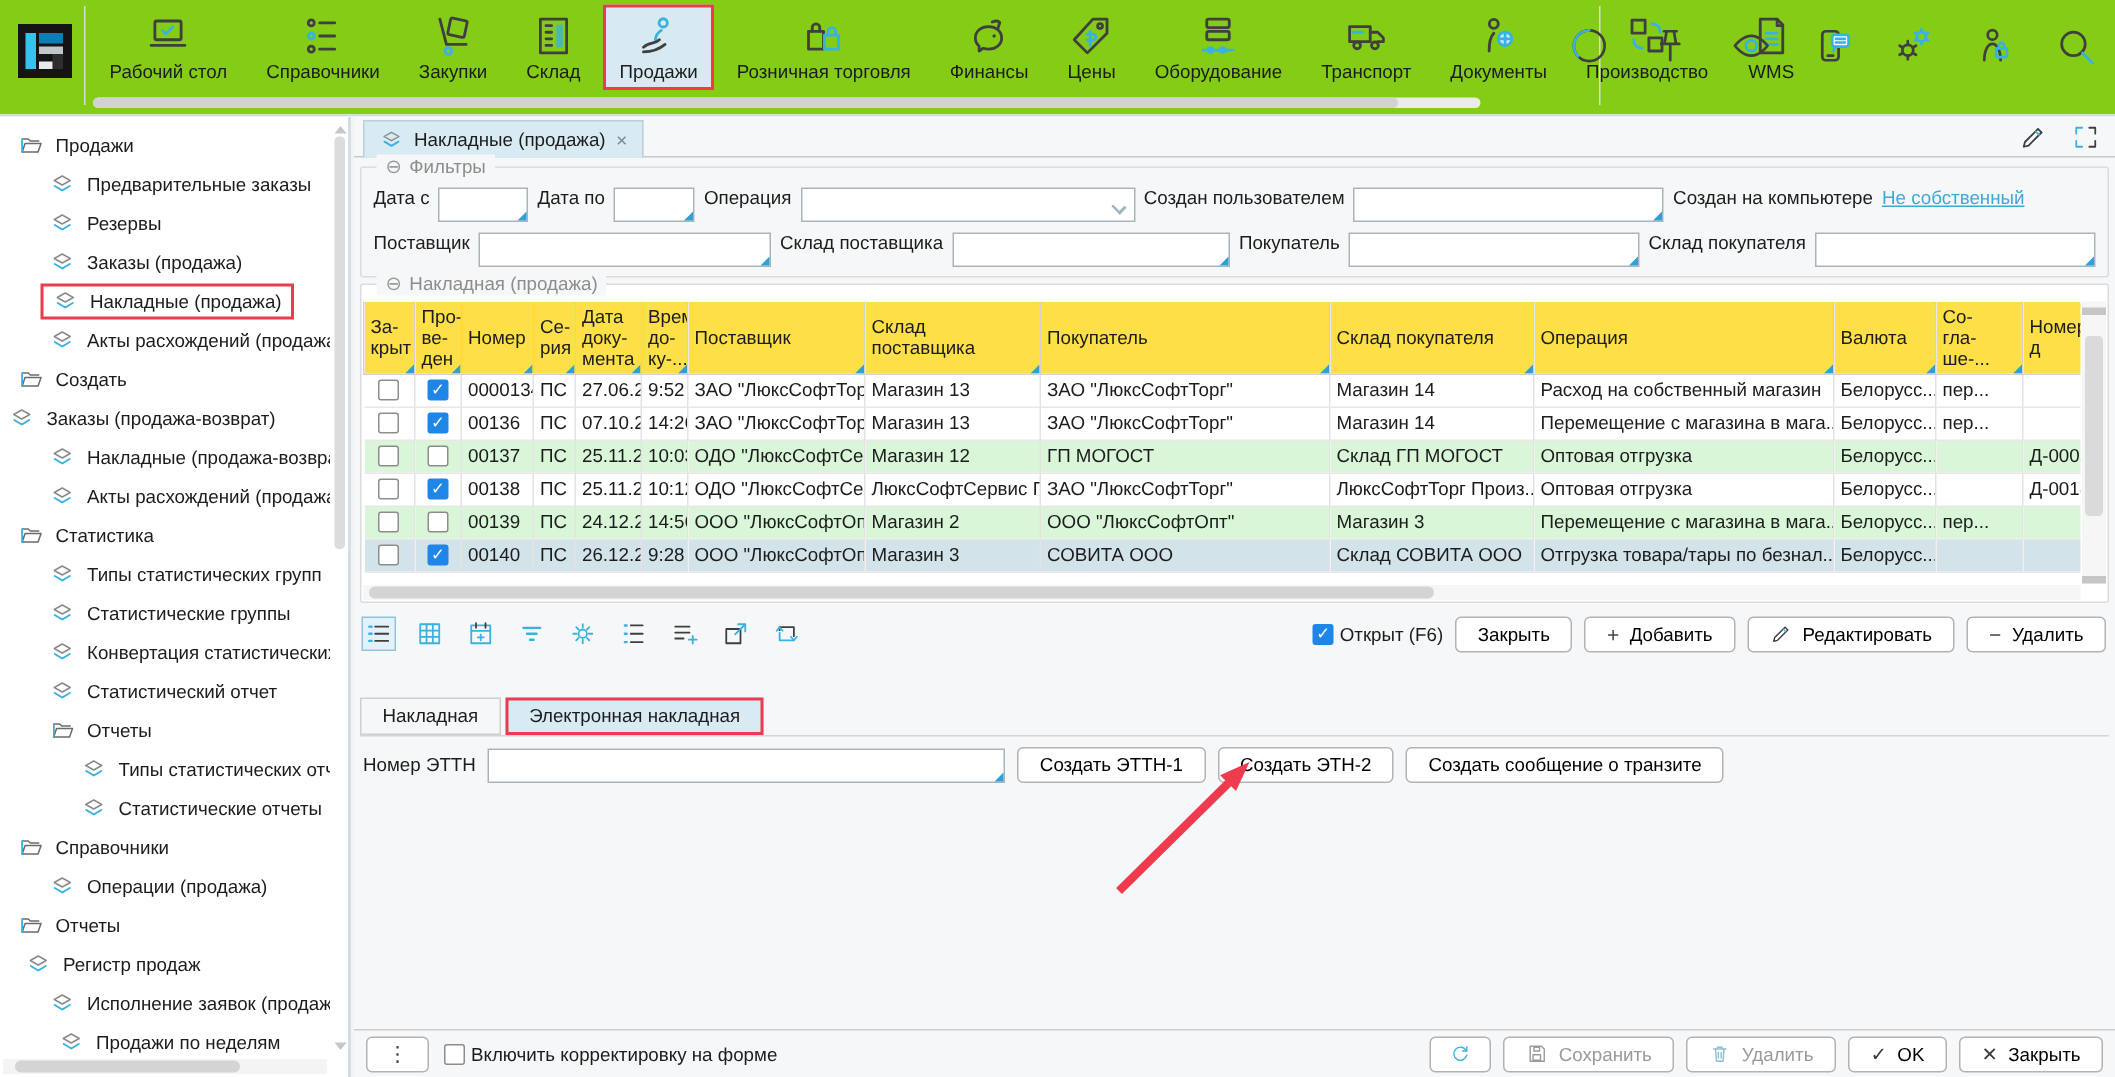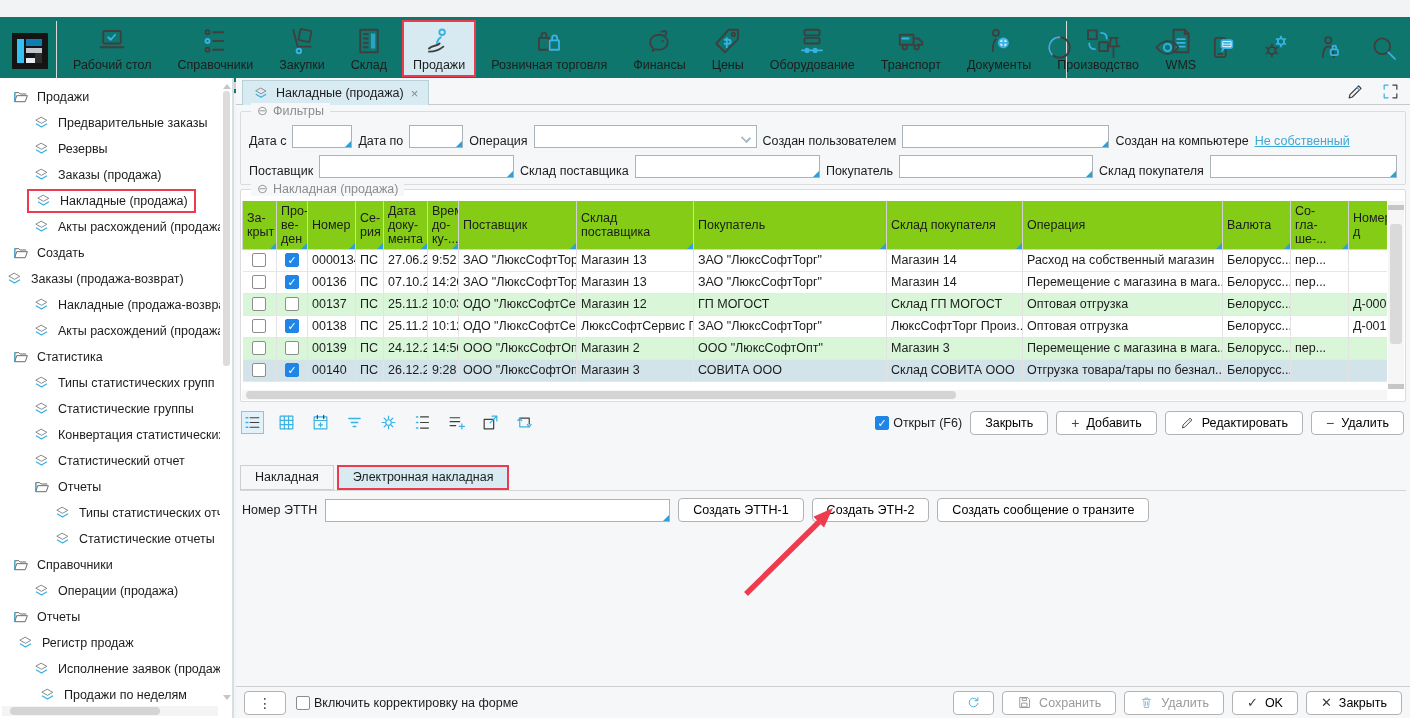--- a/index.html
+++ b/index.html
@@ -9,21 +9,21 @@
     --bd:#c9c9c9;
   }
   *{box-sizing:border-box; margin:0; padding:0;}
   html,body{width:1410px;height:718px;}
   body{
     position:relative; overflow:hidden;
     font-family:"Liberation Sans","DejaVu Sans",sans-serif;
     font-size:12.5px; color:#1c1c1c; background:#f2f3f4;
   }
   
-  .ribbon{position:absolute;left:0;top:17px;width:100%;height:77px;background:#0f766e;border-bottom:1px solid #dfdfdf;text-decoration:underline;}
+  .ribbon{position:absolute;left:0;top:0;width:100%;height:77px;background:#84cc16;border-bottom:1px solid #dfdfdf;text-decoration:underline;}
   .logo{position:absolute;left:12px;top:16px;width:36px;height:36px;}
   .ribbon-sep{position:absolute;top:4px;bottom:6px;width:1px;background:#d9d9d9;}
   .ribbon-items{position:absolute;left:62px;top:3px;display:flex;gap:4px;align-items:flex-start;}
   .ribbon-item{display:flex;flex-direction:column;align-items:center;gap:2px;padding:4px 9px 3px;cursor:pointer;border:2px solid transparent;}
   .ribbon-item .ric{width:32px;height:30px;display:block;}
   .ribbon-item .rlabel{font-size:12.5px;white-space:nowrap;}
   .ribbon-item.active{background:#d7e9f1;}
   .ribbon-item.annotated{border:2px solid var(--ann);}
   .ribbon-scroll{position:absolute;left:62px;top:65px;width:925px;height:7px;background:#ebebeb;border-radius:4px;}
   .ribbon-scroll .thumb{height:7px;width:870px;background:#d2d2d2;border-radius:4px;}
@@ -51,36 +51,36 @@
   .tab-close{color:#7c8a90;font-size:13px;cursor:pointer;}
   .tab-close::before{content:"×";}
   .tabbar-icons{position:absolute;right:10px;top:4px;display:flex;gap:16px;}
   .tabbar-icons .tbi{width:19px;height:19px;cursor:pointer;}
   
   .gbox{position:absolute;border:1px solid #dcdcdc;border-radius:2px;}
   .box-legend{position:absolute;top:-9px;left:10px;background:#f6f7f8;padding:0 6px;color:#8d8d8d;font-size:12.5px;display:flex;gap:5px;align-items:center;}
   .collapse-icon::before{content:"⊖";color:#9a9a9a;font-size:13px;}
   
   .filters-box{left:4px;top:33px;right:4px;height:74px;}
-  .frow{position:absolute;left:8px;right:8px;display:flex;align-items:flex-end;gap:6px;white-space:nowrap;}
+  .frow{position:absolute;left:8px;right:8px;display:flex;align-items:flex-start;gap:6px;white-space:nowrap;}
   .frow1{top:13px;} .frow2{top:43px;}
   .flabel{font-size:12.5px;}
   .inp{position:relative;display:inline-block;height:23px;background:#fff;border:1px solid #a9b4ba;}
   .inp input{width:100%;height:100%;border:none;outline:none;font:inherit;padding:0 4px;background:transparent;}
   .inp::after{content:"";position:absolute;right:0;bottom:0;border-left:6px solid transparent;border-bottom:6px solid #2f9fd8;}
   .sel{position:relative;display:inline-block;height:23px;background:#fff;border:1px solid #a9b4ba;}
   .sel .chev{position:absolute;right:6px;top:8px;width:8px;height:8px;border-right:2px solid #9fb6c0;border-bottom:2px solid #9fb6c0;transform:rotate(45deg) scale(1,.8);}
   .w60{width:60px;} .w54{width:54px;} .w223{width:223px;} .w207{width:207px;}
   .w201{width:201px;} .w191{width:191px;} .w200{width:200px;} .w193{width:193px;}
   .link{color:#3ea9d5;text-decoration:underline;cursor:pointer;}
   
   .grid-box{left:4px;top:111px;right:4px;height:213px;background:#fff;}
   .grid-wrap{position:absolute;left:1px;right:18px;top:11px;bottom:12px;overflow:hidden;}
   table.grid{border-collapse:collapse;table-layout:fixed;width:1151px;}
-  table.grid th{position:relative;background:#84cc16;border:1px solid #d2d2d2;border-top:none;font-weight:normal;font-size:12.5px;text-align:left;vertical-align:middle;padding:2px 4px;height:48px;line-height:1.12;white-space:pre-line;overflow:hidden;}
+  table.grid th{position:relative;background:#fde047;border:1px solid #d2d2d2;border-top:none;font-weight:normal;font-size:12.5px;text-align:left;vertical-align:middle;padding:2px 4px;height:48px;line-height:1.12;white-space:pre-line;overflow:hidden;}
   table.grid th::after{content:"";position:absolute;right:0;bottom:0;border-left:6px solid transparent;border-bottom:6px solid #2f9fd8;}
   table.grid td{border-right:1px solid #e3e3e3;border-bottom:1px solid #e7e7e7;height:22px;padding:0 4px;font-size:12.5px;white-space:nowrap;overflow:hidden;}
   tr.hl-green td{background:#d9f7d8;}
   tr.hl-selected td{background:#d3e3ea;}
   td.cc{text-align:center;padding:0;}
   td.tr{text-align:right;}
   .cb{display:inline-block;width:14px;height:14px;border:1px solid #8d8d8d;border-radius:2px;background:#fff;vertical-align:middle;line-height:12px;text-align:center;cursor:pointer;}
   .cb.on{background:#1f86e8;border-color:#1f86e8;color:#fff;font-size:11px;}
   .cb.on::before{content:"✓";}
   .gv-scroll{position:absolute;right:1px;top:11px;bottom:12px;width:16px;background:#f6f6f6;}

